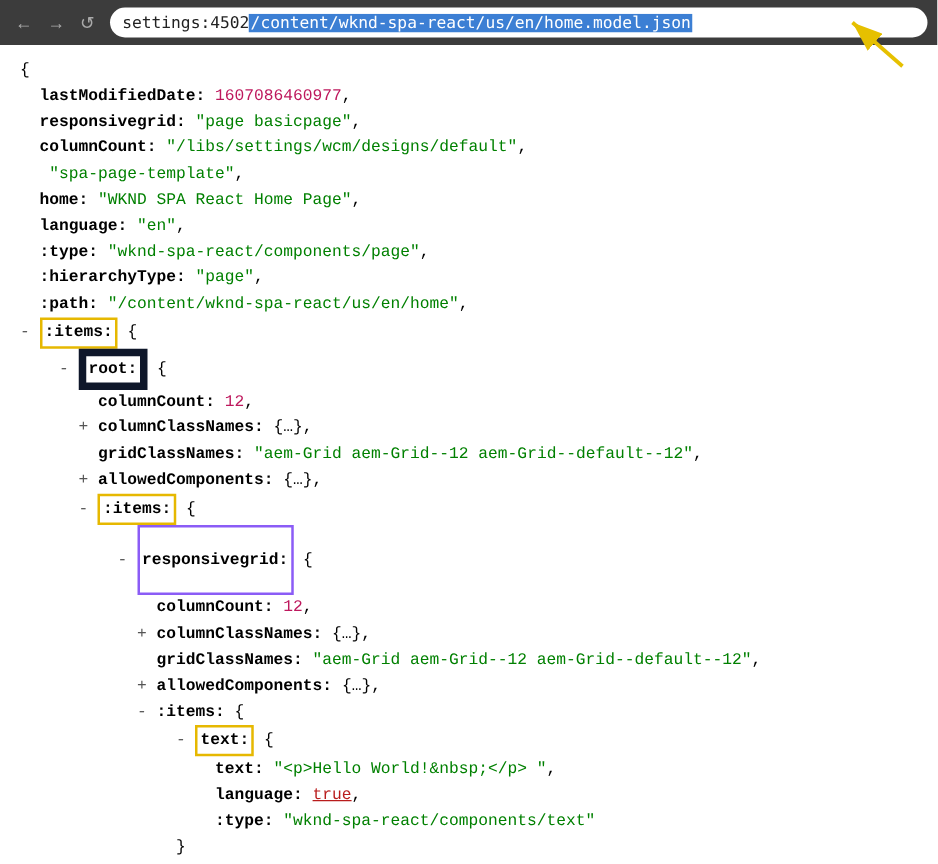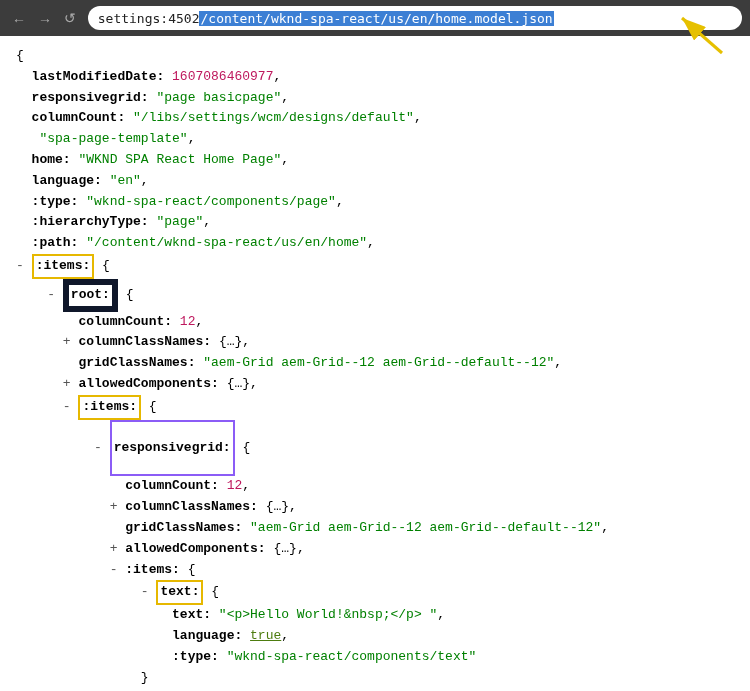--- a/index.html
+++ b/index.html
@@ -67,21 +67,21 @@
 
     .line {
       display: flex;
       align-items: baseline;
       white-space: pre;
     }
 
     .key { color: #000; font-weight: bold; }
     .string-value { color: #008000; }
     .number-value { color: #be185d; }
-    .bool-value { color: #4d7c0f; text-decoration: underline; }
+    .bool-value { color: #b91c1c; text-decoration: underline; }
     .punctuation { color: #000; }
     .indent { display: inline-block; }
 
     
     .toggle { color: #555; cursor: pointer; user-select: none; }
     .toggle-plus { color: #555; }
 
     .page-wrapper {
       position: relative;
       width: 750px;

